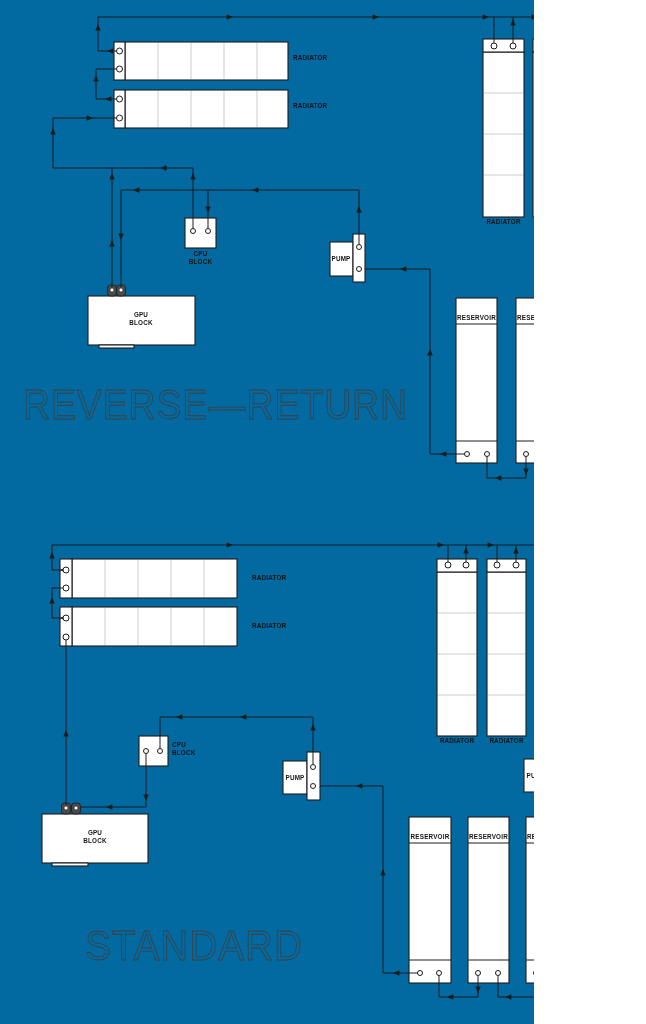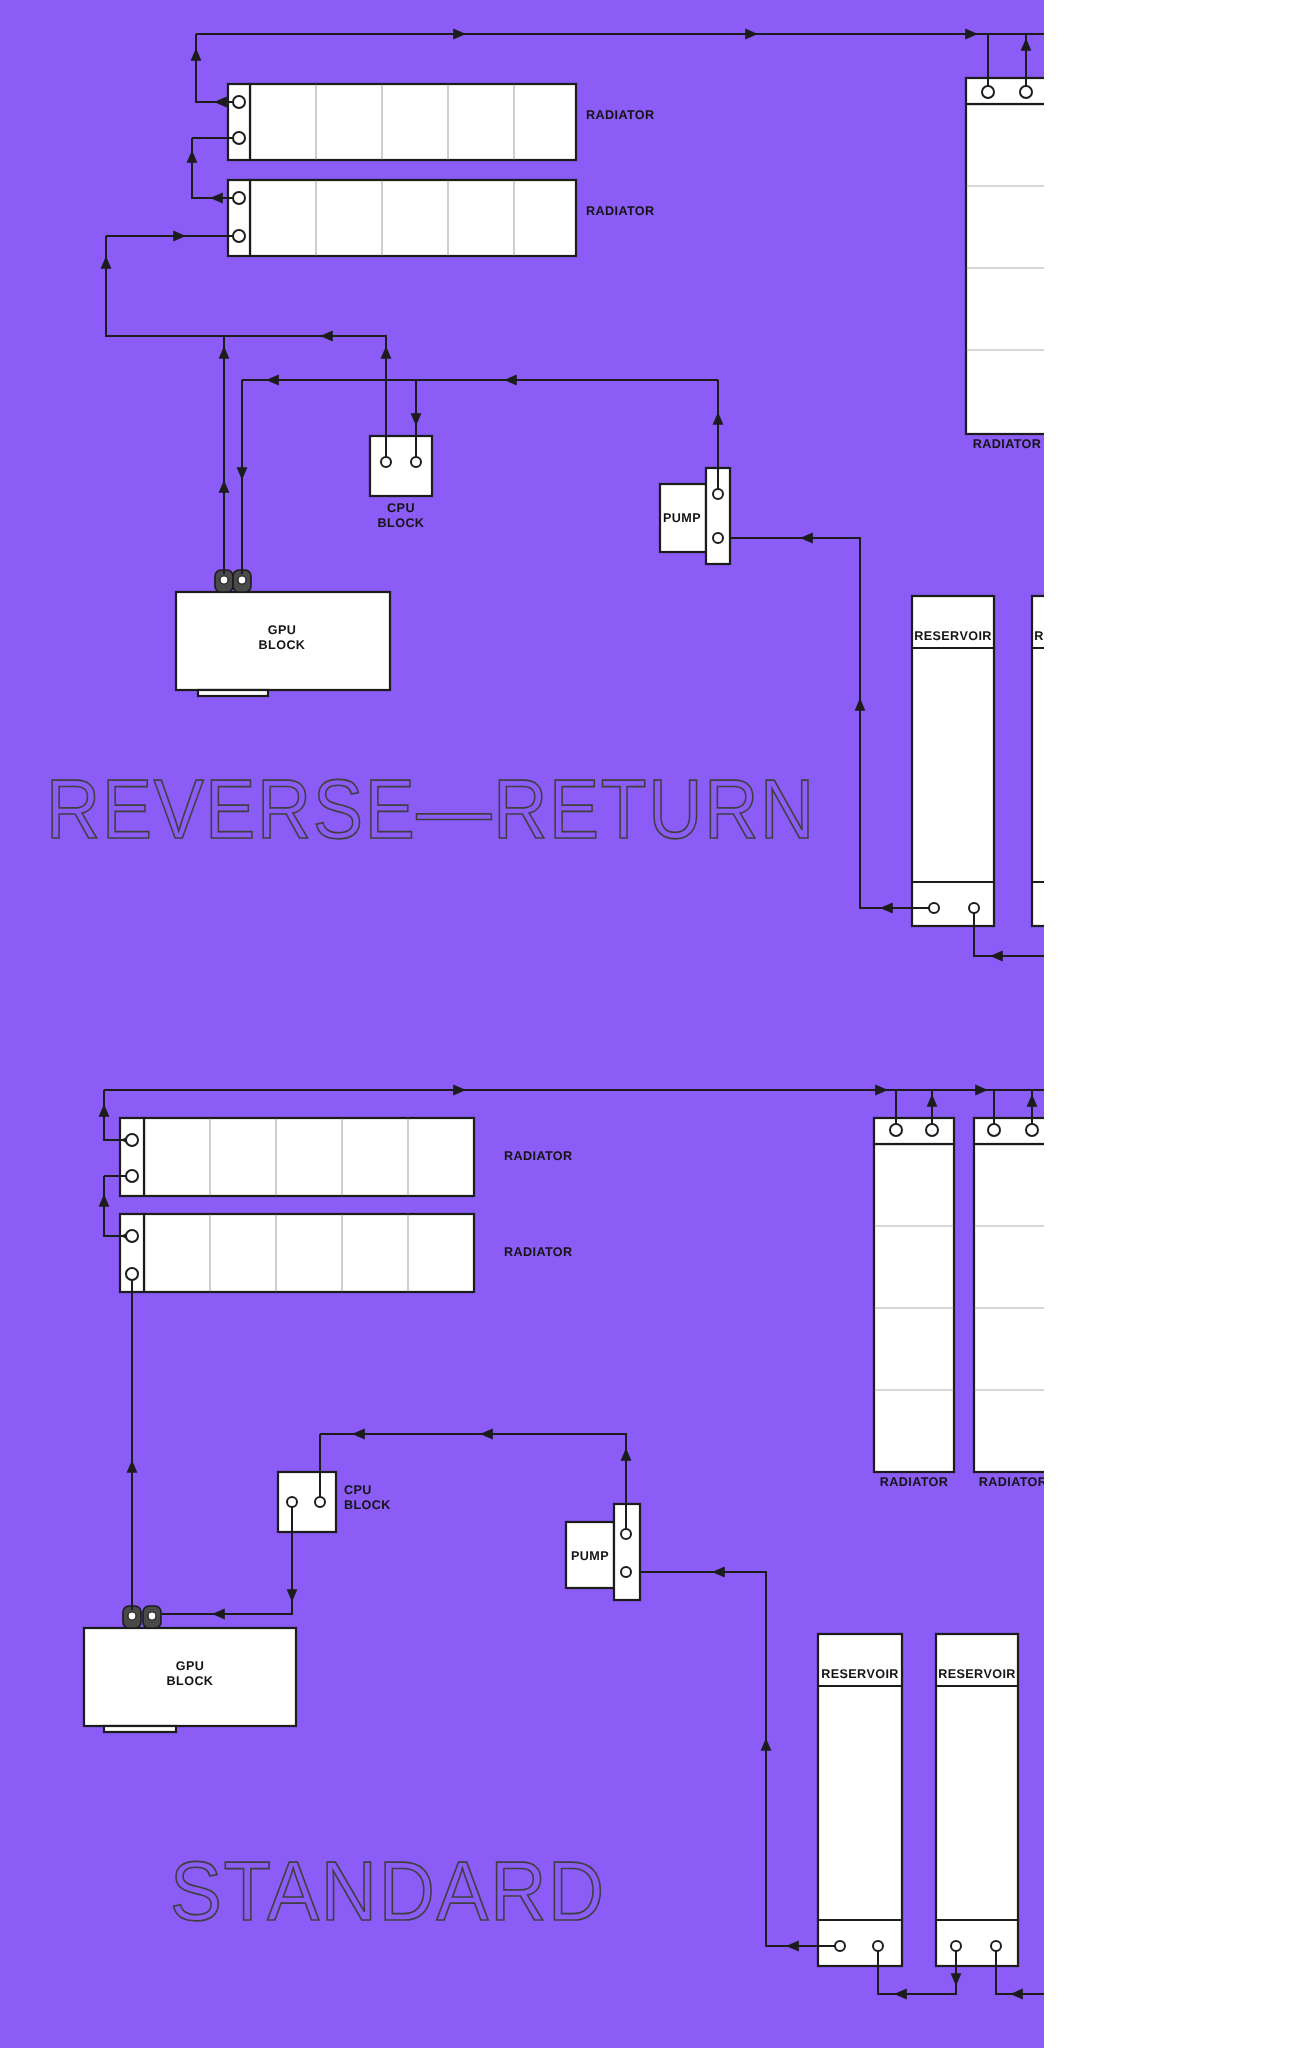--- a/index.html
+++ b/index.html
@@ -1,17 +1,17 @@
 <!DOCTYPE html>
 <html><head>
 <meta charset="utf-8">
 <style>
   html,body{margin:0;padding:0;background:#ffffff;}
-  .stage{position:relative;width:522px;height:1024px;background:#8b5cf6;overflow:hidden;
-         font-family:"Liberation Sans", sans-serif;}
+  .stage{position:relative;width:522px;height:1024px;background:#0369a1;overflow:hidden;
+         font-family:"Liberation Sans", sans-serif;padding-left:12px;}
   svg{position:absolute;left:0;top:0;}
   .flow{stroke:#1c1c1c;stroke-width:1;fill:none;}
   .comp{fill:#ffffff;stroke:#1c1c1c;stroke-width:1.1;}
   .seam{stroke:#6b6b6b;stroke-width:0.6;opacity:0.55;}
   .port{fill:#ffffff;stroke:#1c1c1c;stroke-width:1;}
   .barb{fill:#4a4a4a;stroke:#1c1c1c;stroke-width:0.8;}
   .barbhole{fill:#ffffff;stroke:#1c1c1c;stroke-width:0.6;}
   .ah{fill:#1c1c1c;}
   .lbl{font-family:"Liberation Sans", sans-serif;font-size:6.3px;font-weight:700;
        letter-spacing:0.2px;fill:#141414;}

